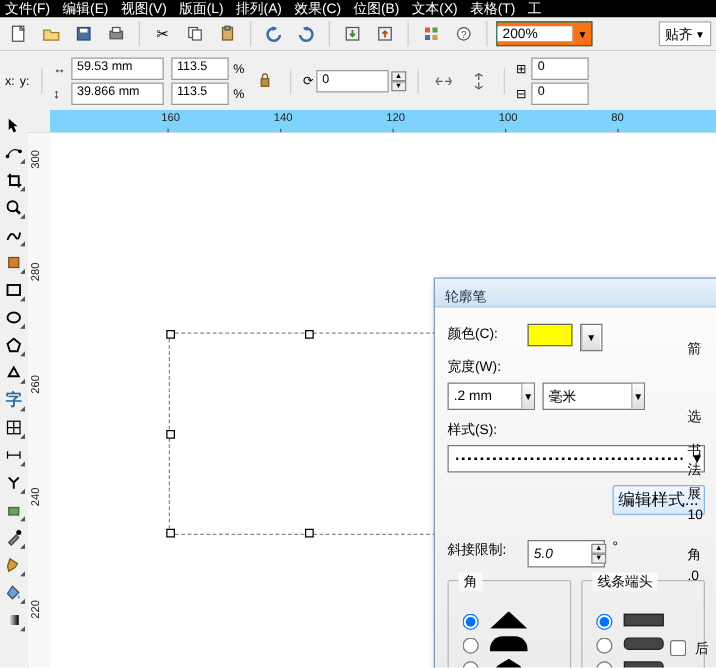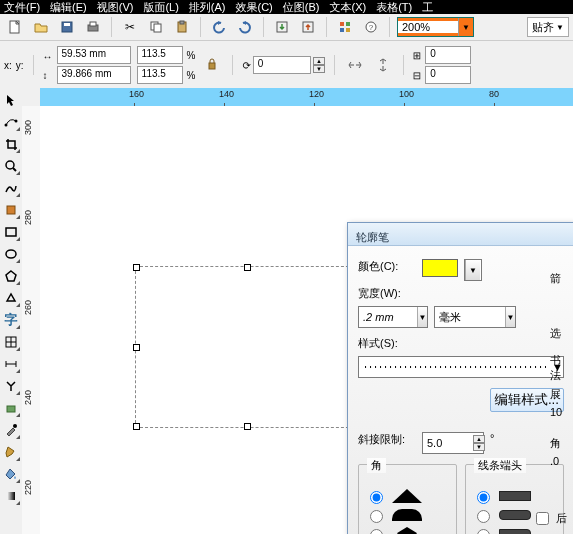--- a/index.html
+++ b/index.html
@@ -372,42 +372,42 @@
       <span class="color-swatch"></span>
       <div class="combo" style="width:16px">
           <div class="dd">▼</div>
         </div>
     </div>
     <div class="row">
       <span class="lbl2">宽度(W):</span>
     </div>
     <div class="row">
       <div class="combo" style="width:68px">
-        <input style="width: 50px; font-style: italic;" value=".2 mm">
+        <input style="width: 50px;" value=".2 mm">
         <div class="dd">▼</div>
       </div>
       <div class="combo" style="width:80px">
         <input style="width: 62px; font-family: Liberation Serif, serif;" value="毫米">
         <div class="dd">▼</div>
       </div>
     </div>
     <div class="row" style="margin-top:8px">
       <span>样式(S):</span>
     </div>
     <div class="style-combo">
       <div class="dots"></div>
       <div class="dd">▼</div>
     </div>
     <div class="row" style="justify-content:flex-end;margin-top:10px">
       <button class="editstyle">编辑样式...</button>
     </div>
     <div class="row" style="margin-top:20px">
       <span style="width:58px">斜接限制:</span>
       <div class="combo" style="width:60px">
-        <input style="width: 42px;" value="5.0">
+        <input style="width: 42px; font-style: italic;" value="5.0">
         <div class="spin">
             <button>▲</button>
             <button>▼</button>
           </div>
       </div>
       <span>°</span>
     </div>
     <div style="display:flex;gap:8px;margin-top:6px">
       <div class="fieldset" style="flex:1">
         <div class="legend">角</div>

